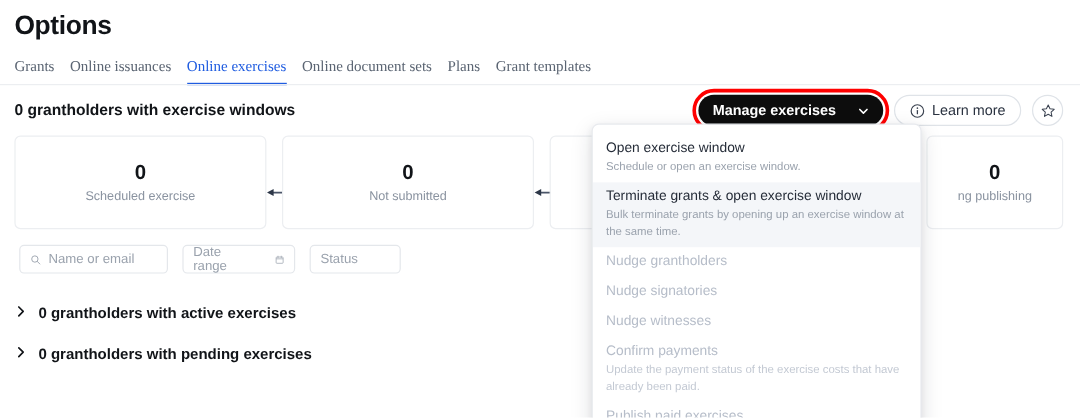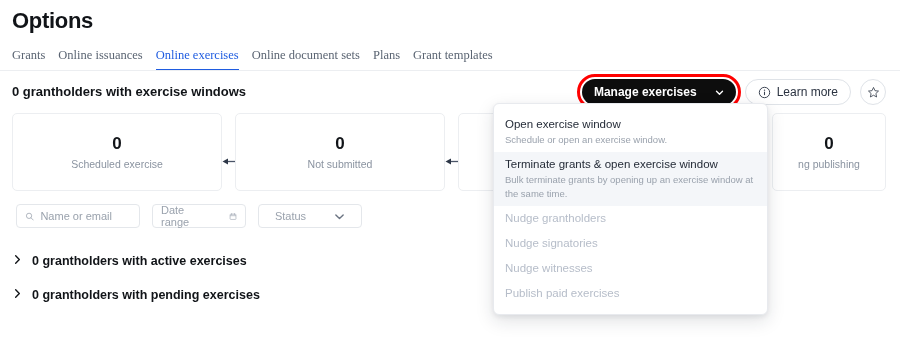--- a/index.html
+++ b/index.html
@@ -94,21 +94,21 @@
     display: flex; align-items: center; gap: 12px;
   }
   .fld {
     display: flex; align-items: center;
     height: 24px; background: #ffffff;
     border: 1px solid #e4e7eb; border-radius: 4px;
     font-size: 11px; color: #9aa2ad; gap: 28px;
   }
   .fld-search { width: 124px; padding: 0 8px; gap: 6px; }
   .fld-date   { width: 94px; padding: 0 8px; justify-content: space-between; }
-  .fld-status { width: 104px; padding: 0 8px; justify-content: center; }
+  .fld-status { width: 76px; padding: 0 8px; justify-content: flex-start; }
   .fld input {
     border: none; outline: none; background: transparent;
     font-family: "Liberation Sans", sans-serif; font-size: 11px;
     color: #3a4250; width: 100%;
   }
   .fld input::placeholder { color: #9aa2ad; }
 
   
   .acc {
     position: absolute; left: 12px;
@@ -264,16 +264,20 @@
       <div class="mi disabled">
         <div class="t">Nudge grantholders</div>
       </div>
       <div class="mi disabled">
         <div class="t">Nudge signatories</div>
       </div>
       <div class="mi disabled">
         <div class="t">Nudge witnesses</div>
       </div>
       <div class="mi disabled">
+        <div class="t">Confirm payments</div>
+        <div class="d">Update the payment status of the exercise costs that have already been paid.</div>
+      </div>
+      <div class="mi disabled">
         <div class="t">Publish paid exercises</div>
       </div>
     </div>
 </div>
 
 </body></html>

